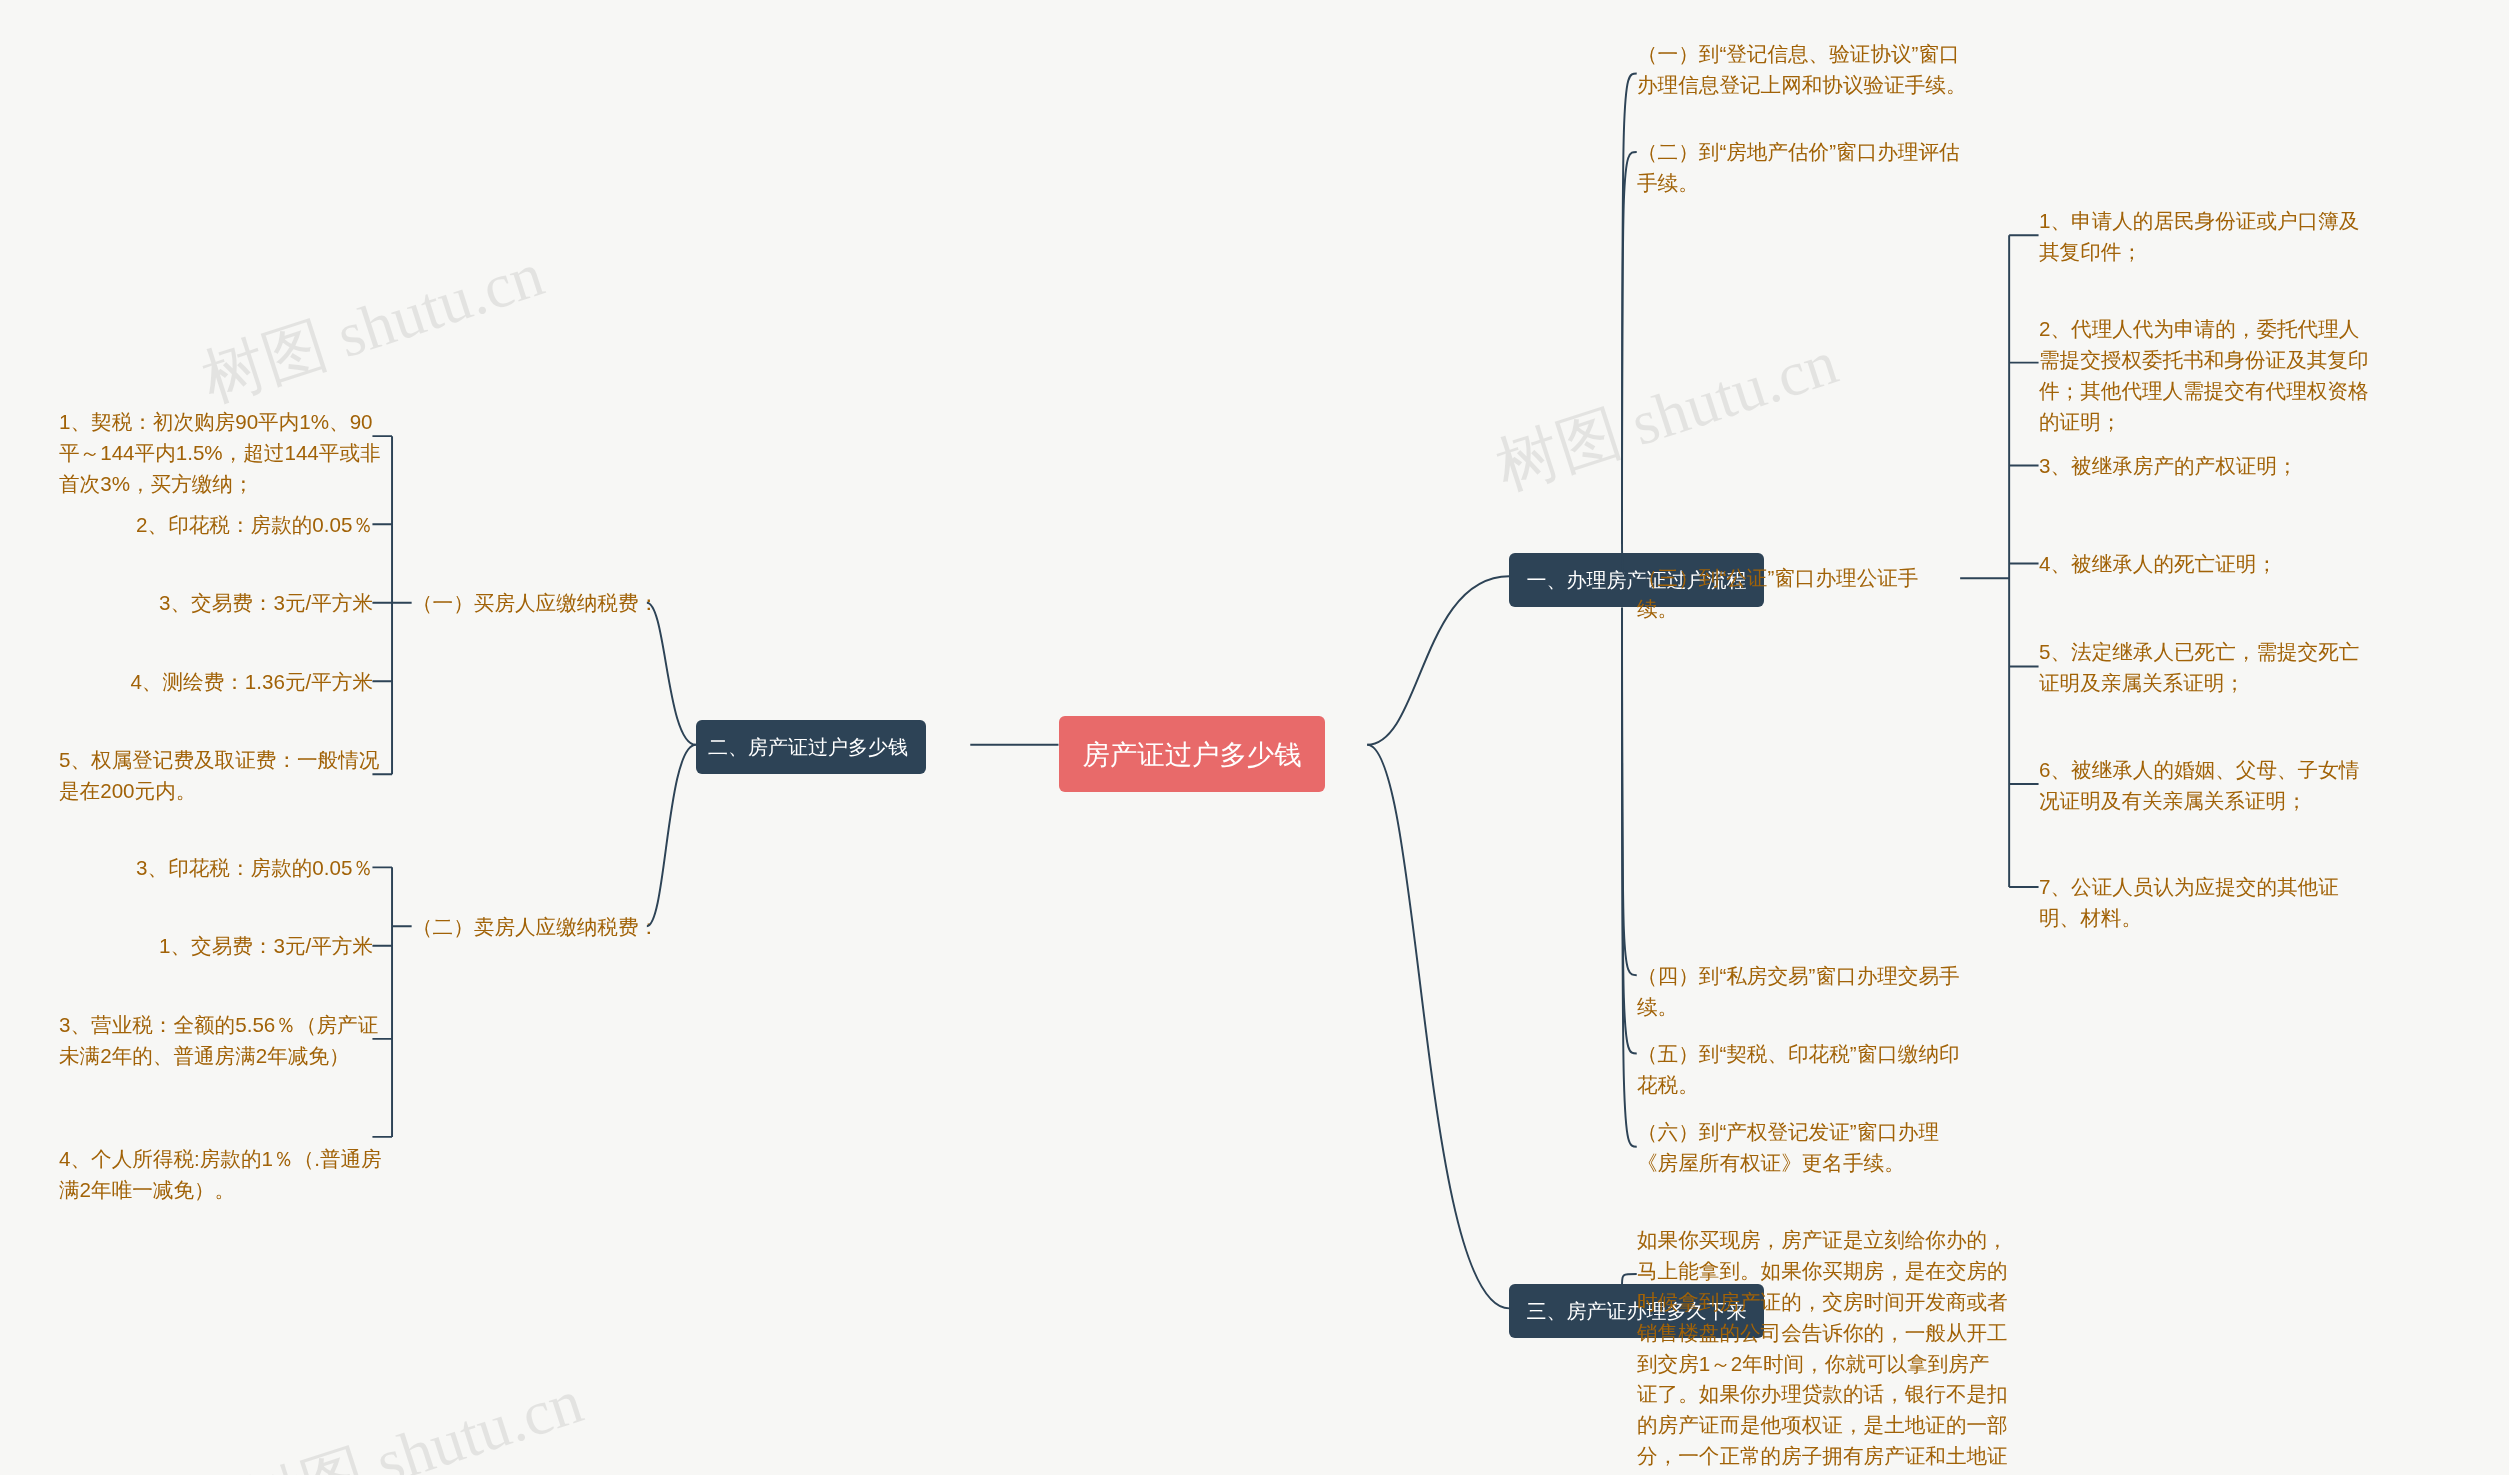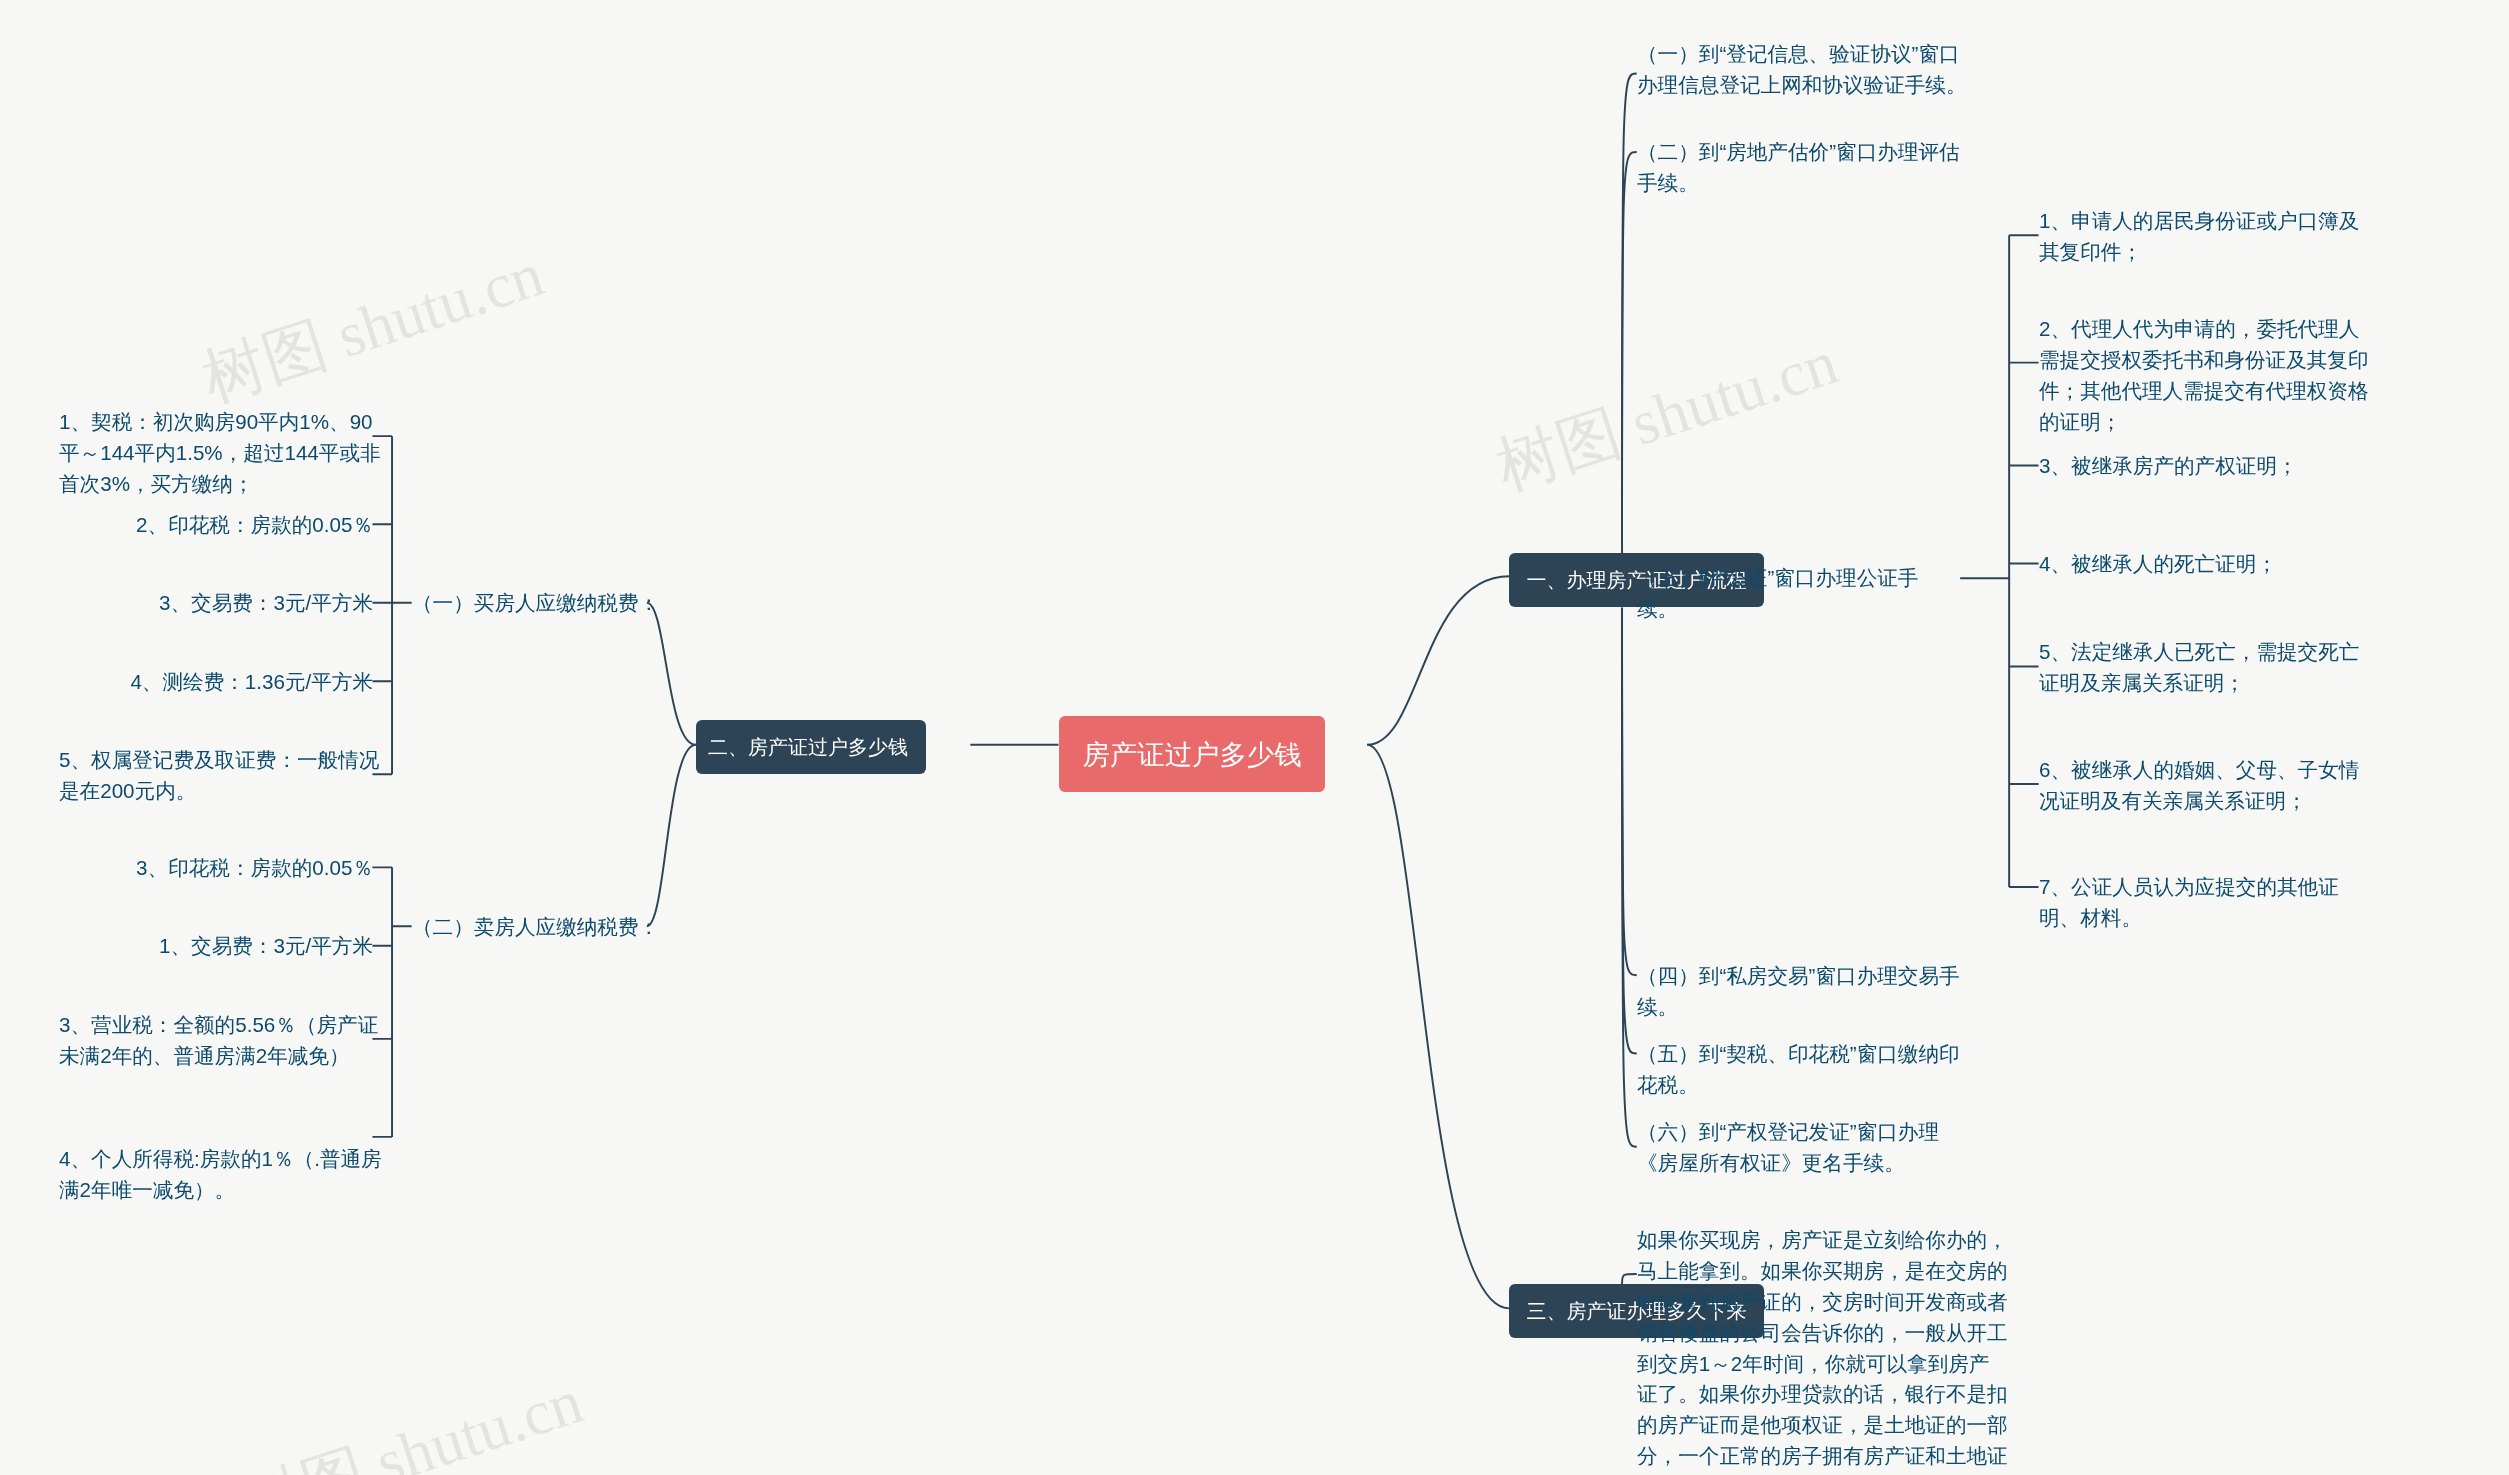--- a/index.html
+++ b/index.html
@@ -17,21 +17,21 @@
     color: rgba(0,0,0,0.08);
     transform: rotate(-18deg);
     pointer-events: none;
     user-select: none;
     font-family: "SimSun", serif;
     white-space: nowrap;
   }
   .node {
     position: absolute;
     font-size: 20.6px;
-    color: #0c4a6e;
+    color: #a16207;
     line-height: 1.5;
   }
   .box {
     padding: 11.8px 17.6px;
     border-radius: 5.9px;
     color: #fff;
     text-align: center;
     white-space: nowrap;
   }
   .root {

